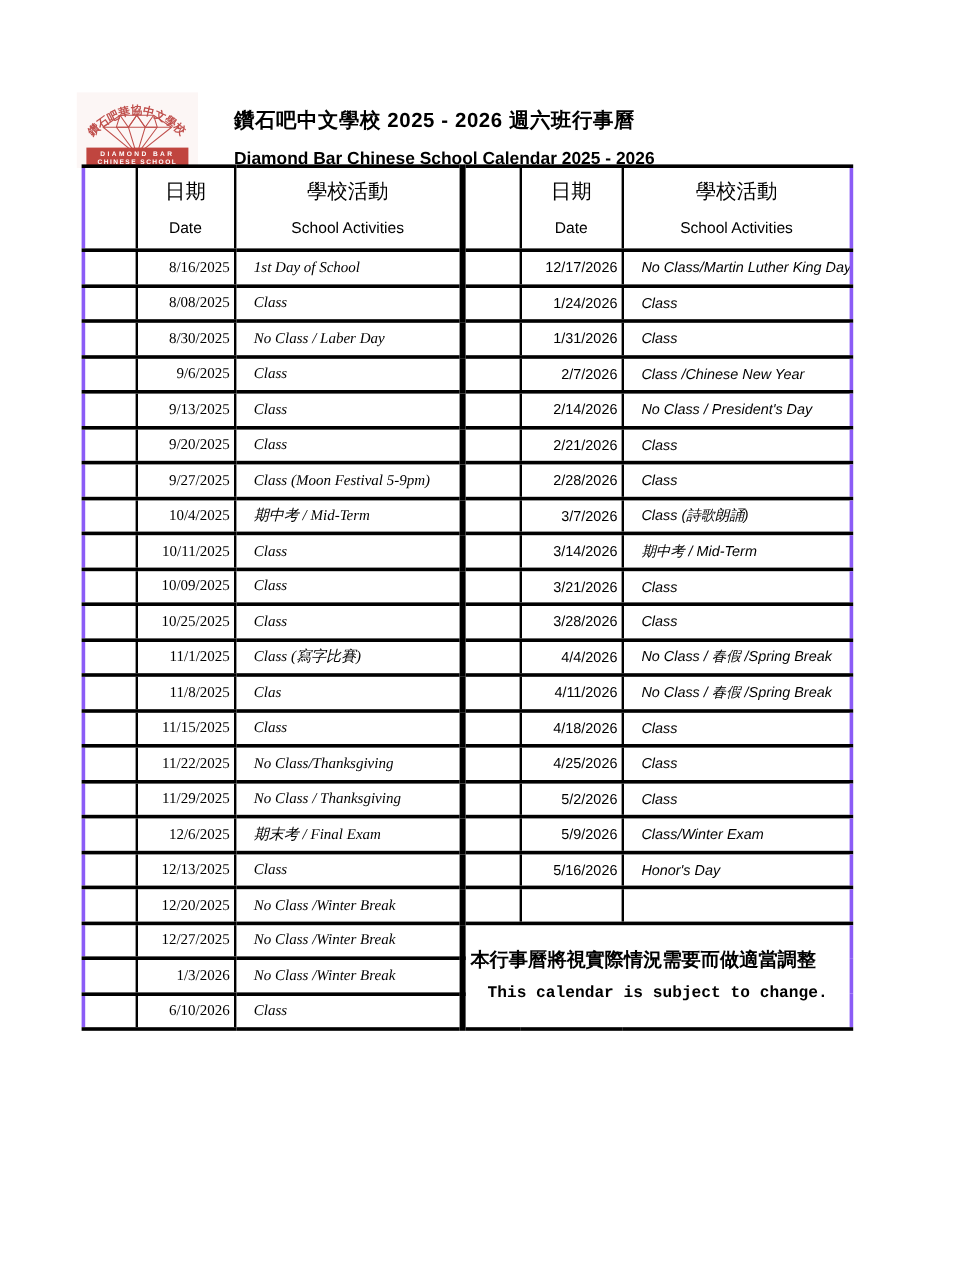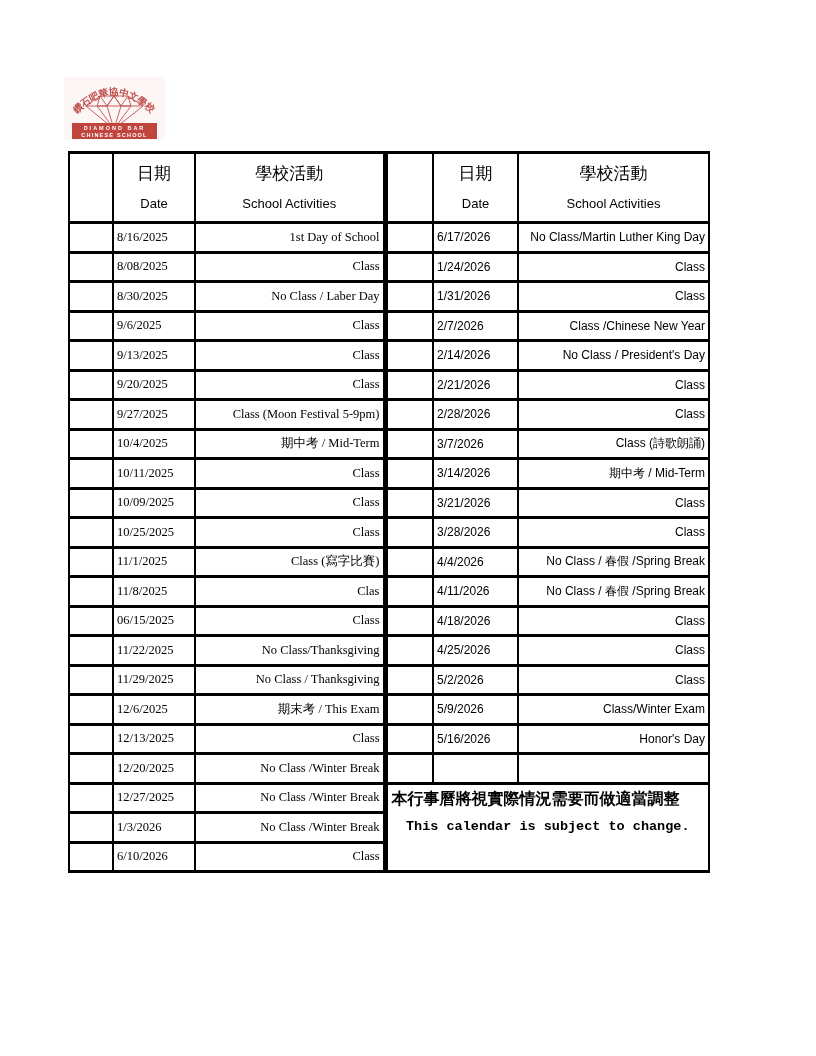--- a/index.html
+++ b/index.html
@@ -6,36 +6,36 @@
   body { width: 816px; height: 1056px; font-family: "Liberation Sans", sans-serif; color: #000; }
   #page { position: relative; width: 816px; height: 1056px; background: #fff; overflow: hidden; }
 
   
   #logo { position: absolute; left: 64px; top: 77px; width: 101px; height: 63px; background: #fcf6f5; }
   #titles { position: absolute; left: 195px; top: 90px; }
   #title-zh { font-size: 17px; font-weight: bold; letter-spacing: 0.5px; line-height: 22px; }
   #title-en { font-size: 14.5px; font-weight: bold; line-height: 18px; margin-top: 12px; }
 
   
-  table#cal { position: absolute; left: 68px; top: 151px; width: 640px;
-    border-collapse: collapse; table-layout: fixed; border: 1px solid #8b5cf6; }
+  table#cal { position: absolute; left: 68px; top: 137px; width: 640px;
+    border-collapse: collapse; table-layout: fixed; border: 3px solid #8b5cf6; }
   #cal td { border: 2px solid #000; border-top-width: 3px; border-bottom-width: 3px;
     padding: 0 3px; overflow: hidden; white-space: nowrap; vertical-align: middle; }
   #cal tr.data-row { height: 29.5px; }
   #cal tr.head-row { height: 70px; }
   #cal td.divider { border-left-width: 5px; }
-  #cal td.c-date { text-align: left; font-size: 12px; }
-  #cal td.c-act  { text-align: right; font-size: 12px; padding-left: 5px; }
+  #cal td.c-date { text-align: right; font-size: 12px; }
+  #cal td.c-act  { text-align: left; font-size: 12px; padding-left: 15px; font-style: italic; }
   #cal td.serif  { font-family: "Liberation Serif", serif; font-size: 12.5px; }
   #cal td.sans   { font-family: "Liberation Sans", sans-serif; }
   #cal td.head { text-align: center; vertical-align: middle; }
   .head .zh { font-size: 17px; line-height: 20px; margin-bottom: 12px; }
   .head .en { font-size: 13px; line-height: 15px; }
   #cal td.note-cell { vertical-align: top; padding: 3px 4px; white-space: normal; }
-  .note-zh { font-size: 16px; font-weight: bold; line-height: 22px; text-align: left; }
+  .note-zh { font-size: 16px; font-weight: bold; line-height: 22px; text-align: left; margin-top: 16px; }
   .note-en { font-size: 13.5px; font-weight: bold; text-align: center; margin-top: 9px; font-family: Liberation Mono, monospace; }
 </style>
 </head>
 <body>
 
 <div id="page">
 
   <div id="logo">
     <svg width="101" height="63" viewBox="0 0 101 63">
       <defs>
@@ -54,20 +54,24 @@
         <polyline points="50,19 43,29 33,29"></polyline>
         <polyline points="50,19 57,29 67,29"></polyline>
       </g>
 
       <rect x="8" y="46" width="85" height="16" fill="#c0453f"></rect>
       <text x="50.5" y="53" text-anchor="middle" font-size="5.5" letter-spacing="2" fill="#ffffff" font-weight="bold">DIAMOND BAR</text>
       <text x="50.5" y="60" text-anchor="middle" font-size="5.5" letter-spacing="1.2" fill="#ffffff" font-weight="bold">CHINESE SCHOOL</text>
     </svg>
   </div>
 
+  <div id="titles">
+    <div id="title-zh">鑽石吧中文學校 2025 - 2026 週六班行事曆</div>
+    <div id="title-en">Diamond Bar Chinese School Calendar 2025 - 2026</div>
+  </div>
 
   <table id="cal">
     <colgroup>
       <col style="width:44px">
         <col style="width:82px">
         <col style="width:190px">
       <col style="width:48px">
         <col style="width:85px">
         <col style="width:191px">
     </colgroup>
@@ -90,21 +94,21 @@
         <td class="head">
           <div class="zh">學校活動</div>
           <div class="en">School Activities</div>
         </td>
       </tr>
     <tr class="data-row">
           <td class=""></td>
           <td class="c-date serif">8/16/2025</td>
           <td class="c-act serif">1st Day of School</td>
           <td class="divider"></td>
-          <td class="c-date sans">6/17/2026</td>
+          <td class="c-date sans">12/17/2026</td>
           <td class="c-act sans">No Class/Martin Luther King Day</td>
         </tr>
         <tr class="data-row">
           <td class=""></td>
           <td class="c-date serif">8/08/2025</td>
           <td class="c-act serif">Class</td>
           <td class="divider"></td>
           <td class="c-date sans">1/24/2026</td>
           <td class="c-act sans">Class</td>
         </tr>
@@ -191,21 +195,21 @@
         <tr class="data-row">
           <td class=""></td>
           <td class="c-date serif">11/8/2025</td>
           <td class="c-act serif">Clas</td>
           <td class="divider"></td>
           <td class="c-date sans">4/11/2026</td>
           <td class="c-act sans">No Class / 春假  /Spring Break</td>
         </tr>
         <tr class="data-row">
           <td class=""></td>
-          <td class="c-date serif">06/15/2025</td>
+          <td class="c-date serif">11/15/2025</td>
           <td class="c-act serif">Class</td>
           <td class="divider"></td>
           <td class="c-date sans">4/18/2026</td>
           <td class="c-act sans">Class</td>
         </tr>
         <tr class="data-row">
           <td class=""></td>
           <td class="c-date serif">11/22/2025</td>
           <td class="c-act serif">No Class/Thanksgiving</td>
           <td class="divider"></td>
@@ -216,21 +220,21 @@
           <td class=""></td>
           <td class="c-date serif">11/29/2025</td>
           <td class="c-act serif">No Class / Thanksgiving</td>
           <td class="divider"></td>
           <td class="c-date sans">5/2/2026</td>
           <td class="c-act sans">Class</td>
         </tr>
         <tr class="data-row">
           <td class=""></td>
           <td class="c-date serif">12/6/2025</td>
-          <td class="c-act serif"> 期末考 / This Exam</td>
+          <td class="c-act serif"> 期末考 / Final Exam</td>
           <td class="divider"></td>
           <td class="c-date sans">5/9/2026</td>
           <td class="c-act sans">Class/Winter Exam</td>
         </tr>
         <tr class="data-row">
           <td class=""></td>
           <td class="c-date serif">12/13/2025</td>
           <td class="c-act serif">Class</td>
           <td class="divider"></td>
           <td class="c-date sans">5/16/2026</td>

